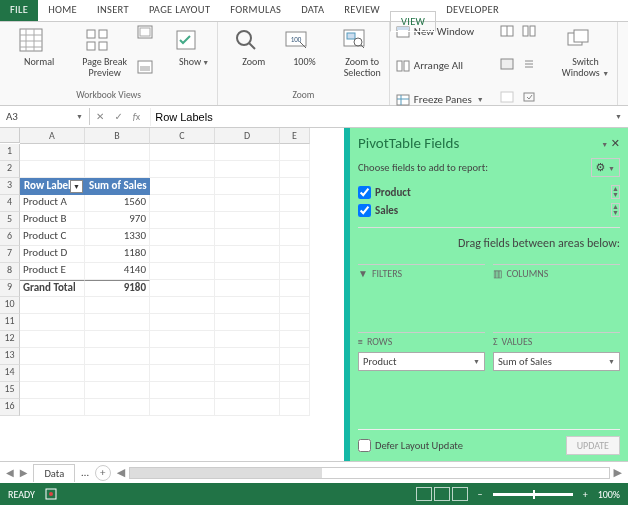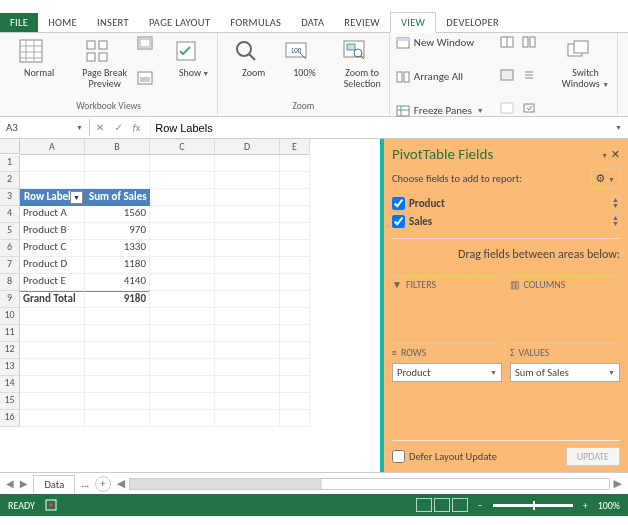--- a/index.html
+++ b/index.html
@@ -1,22 +1,22 @@
 <!DOCTYPE html>
 <html><head>
 <meta charset="utf-8">
 <style>
 * { box-sizing: border-box; margin: 0; padding: 0; }
 body { font-family: "Segoe UI", Calibri, sans-serif; font-size: 11px; color: #444; width: 628px; height: 525px; overflow: hidden; background: #fff; position: relative; }
 
 
-.tabs { display: flex; height: 33px; border-bottom: 1px solid #ccc; align-items: flex-end; }
+.tabs { display: flex; height: 22px; border-bottom: 1px solid #ccc; }
 .tab { padding: 3px 10px; cursor: pointer; font-size: 10.5px; letter-spacing: 0.3px; }
 .tab.file { background: #217346; color: #fff; }
-.tab.active { border: 1px solid #ccc; border-bottom: 1px solid #fff; position: relative; top: 1px; color: #217346; }
+.tab.active { border: 1px solid #ccc; border-bottom: 1px solid #fff; position: relative; top: 11px; color: #217346; }
 
 
 .ribbon { display: flex; height: 84px; border-bottom: 1px solid #ccc; background: #f9f9f9; }
 .group { border-right: 1px solid #ddd; display: flex; flex-direction: column; justify-content: space-between; padding: 2px 4px; }
 .group-items { display: flex; gap: 4px; flex: 1; align-items: flex-start; }
 .group-label { text-align: center; font-size: 9.5px; color: #666; padding-bottom: 2px; }
 .btn-lg { display: flex; flex-direction: column; align-items: center; justify-content: flex-start; padding: 2px 4px; cursor: pointer; min-width: 34px; }
 .btn-lg .ic { width: 28px; height: 28px; display: flex; align-items: center; justify-content: center; }
 .btn-lg .lbl { font-size: 10px; text-align: center; line-height: 1.1; margin-top: 2px; padding-left: 16px; }
 .btn-sm { display: flex; align-items: center; gap: 4px; padding: 1px 2px; cursor: pointer; white-space: nowrap; }
@@ -42,21 +42,21 @@
 .rowhdr { width: 20px; background: #f3f3f3; border-right: 1px solid #ccc; border-bottom: 1px solid #ddd; text-align: center; font-size: 10px; color: #555; }
 .cell { width: 65px; border-right: 1px solid #eee; border-bottom: 1px solid #eee; padding: 0 3px; font-size: 11px; overflow: hidden; white-space: nowrap; }
 .cell.narrow { width: 30px; }
 .pivhdr { background: #4f81bd; color: #fff; font-weight: bold; border: 1px solid #4f81bd; position: relative; }
 .pivhdr .fbtn { position: absolute; right: 1px; top: 1px; width: 13px; height: 13px; background: #fff; border: 1px solid #888; color: #333; font-size:7px; text-align:center; line-height:11px;}
 .tr { text-align: right; }
 .bold { font-weight: bold; }
 .btop { border-top: 1px solid #888; }
 
 
-.pane { width: 248px; border-left: 4px solid #14b8a6; padding: 6px 8px; background: #fdba74; display: flex; flex-direction: column; }
+.pane { width: 284px; border-left: 6px solid #14b8a6; padding: 6px 8px; background: #86efac; display: flex; flex-direction: column; }
 .pane-hdr { display: flex; justify-content: space-between; align-items: center; margin-bottom: 6px; }
 .pane-title { color: #217346; font-size: 15px; font-weight: 300; }
 .pane-sub { display: flex; justify-content: space-between; align-items: center; font-size: 10.5px; color: #444; margin-bottom: 6px; }
 .gear { border: 1px solid #ccc; padding: 2px 4px; font-size: 11px; }
 .fields { border-bottom: 1px solid #ddd; padding-bottom: 8px; margin-bottom: 8px; }
 .field { display: flex; justify-content: space-between; align-items: center; padding: 2px 0; }
 .field label { display: flex; align-items: center; gap: 4px; font-weight: bold; font-size: 11px; }
 .spin { display:flex; flex-direction:column; line-height:6px; font-size:7px; color:#666; border:1px solid #ccc; }
 .drag-lbl { font-size: 12px; color: #444; margin-bottom: 14px; text-align: right; }
 .areas { display: grid; grid-template-columns: 1fr 1fr; grid-template-rows: 60px 60px; gap: 8px; flex: 1; }

